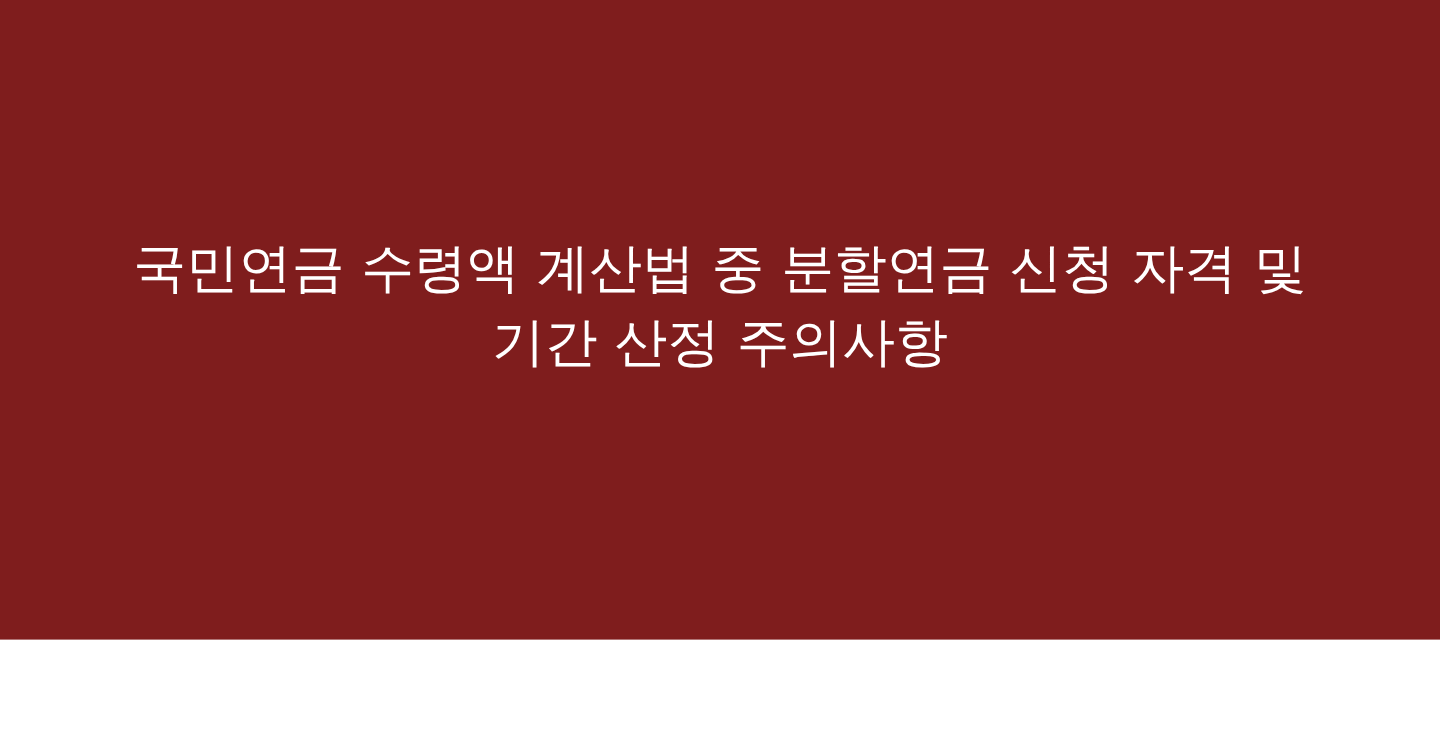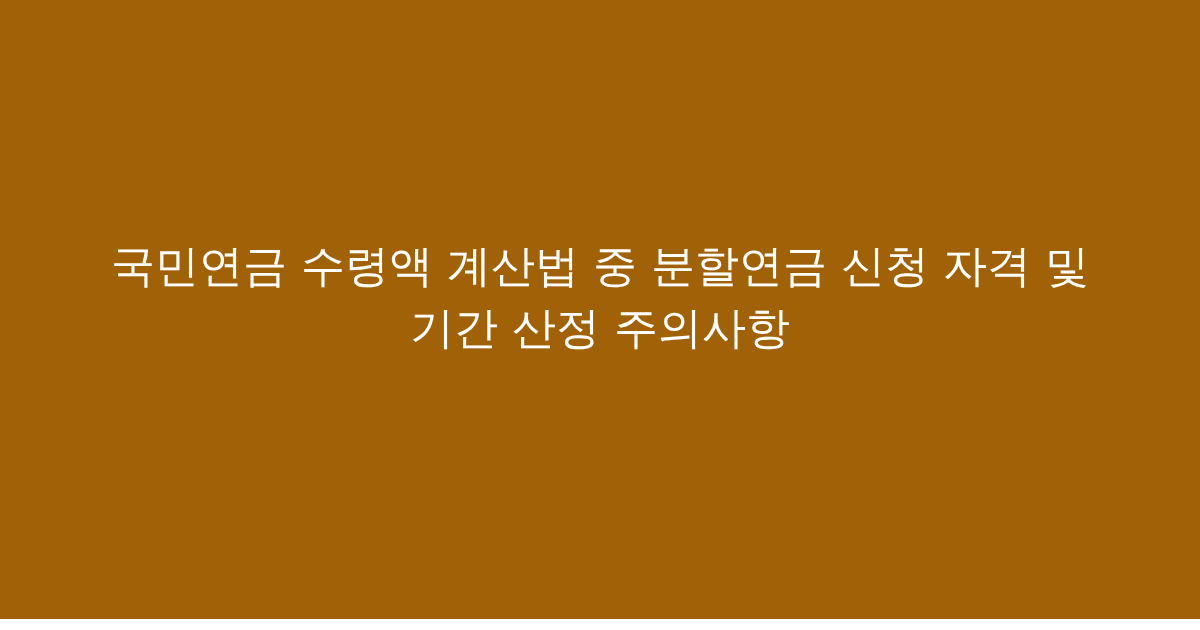--- a/index.html
+++ b/index.html
@@ -14,22 +14,22 @@
     overflow: hidden;
     background: #ffffff;
     font-family: "DejaVu Sans", "Liberation Sans", sans-serif;
   }
 
   
   .card {
     position: relative;
     box-sizing: border-box;
     width: 1200px;
-    height: 619px;
-    background-color: #a16207;
+    height: 533px;
+    background-color: #7f1d1d;
     display: flex;
     align-items: center;
     justify-content: center;
     overflow: hidden;
   }
 
   
   .title-block {
     box-sizing: border-box;
     width: 1090px;

